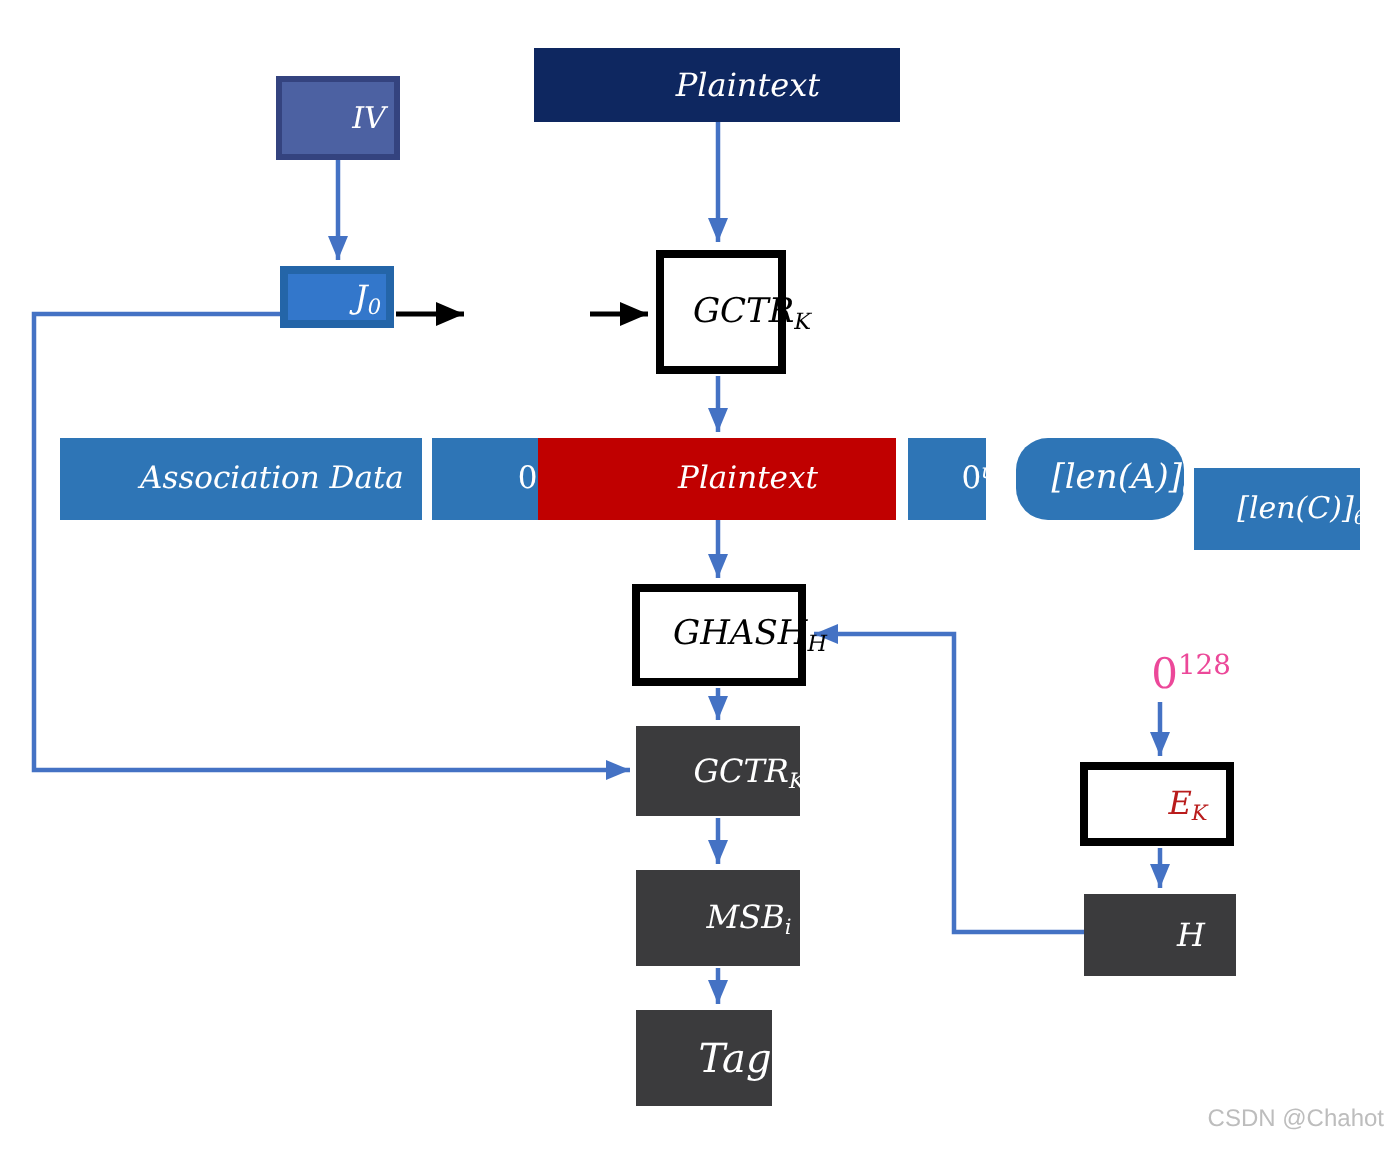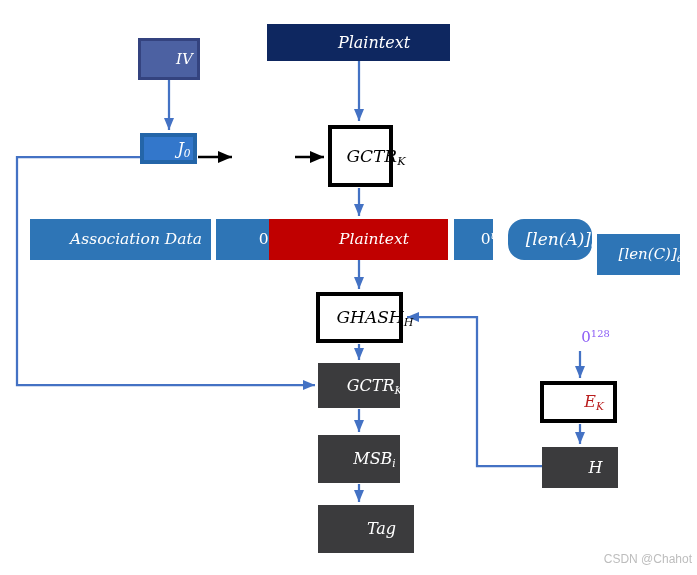--- a/index.html
+++ b/index.html
@@ -31,23 +31,23 @@
   .assoc     {left:30px;  top:219px; width:181px; height:41px; background:var(--box-blue,#2E75B6); color:#fff; font-size:15.5px;font-style:italic;}
   .zero-v    {left:216px; top:219px; width:72px;  height:41px; background:var(--box-blue,#2E75B6); color:#fff; font-size:15.5px;}
   .ciphertext{left:269px; top:219px; width:179px; height:41px; background:var(--box-red,#C00000); color:#fff; font-size:15.5px;}
   .zero-u    {left:454px; top:219px; width:39px;  height:41px; background:var(--box-blue,#2E75B6); color:#fff; font-size:15.5px;}
   .len-a     {left:508px; top:219px; width:84px;  height:41px; background:var(--box-blue,#2E75B6); color:#fff; font-size:17px;border-radius:16px;}
   .len-c     {left:597px; top:234px; width:83px;  height:41px; background:var(--box-blue,#2E75B6); color:#fff; font-size:15px;}
 
   .ghash     {left:316px; top:292px; width:87px;  height:51px; background:#fff; border:4px solid var(--border-black,#000); color:#000; font-size:17px;}
   .gctr-bot  {left:318px; top:363px; width:82px;  height:45px; background:var(--box-dark,#3B3B3D); color:#fff; font-size:16px;}
   .msb       {left:318px; top:435px; width:82px;  height:48px; background:var(--box-dark,#3B3B3D); color:#fff; font-size:16px;}
-  .tag       {left:318px; top:505px; width:96px;  height:48px; background:var(--box-dark,#3B3B3D); color:#fff; font-size:16px;}
+  .tag       {left:318px; top:505px; width:68px;  height:48px; background:var(--box-dark,#3B3B3D); color:#fff; font-size:20px;}
 
-  .zero128   {left:550px; top:325px; width:60px;  height:24px; color:#8b5cf6; font-size:15px; font-style:normal;}
+  .zero128   {left:550px; top:325px; width:60px;  height:24px; color:#ec4899; font-size:21px; font-style:normal;}
   .ek        {left:540px; top:381px; width:77px;  height:42px; background:#fff; border:4px solid var(--border-black,#000); color:#b91c1c; font-size:16px;}
   .h-box     {left:542px; top:447px; width:76px;  height:41px; background:var(--box-dark,#3B3B3D); color:#fff; font-size:16px;}
 
   .watermark {
     position:absolute; right:5px; bottom:9px; z-index:3;
     font-family:"Liberation Sans","DejaVu Sans",sans-serif; font-style:normal;
     font-size:12px; color:var(--watermark-gray,#BDBDBD);
   }
 </style>
 </head>

